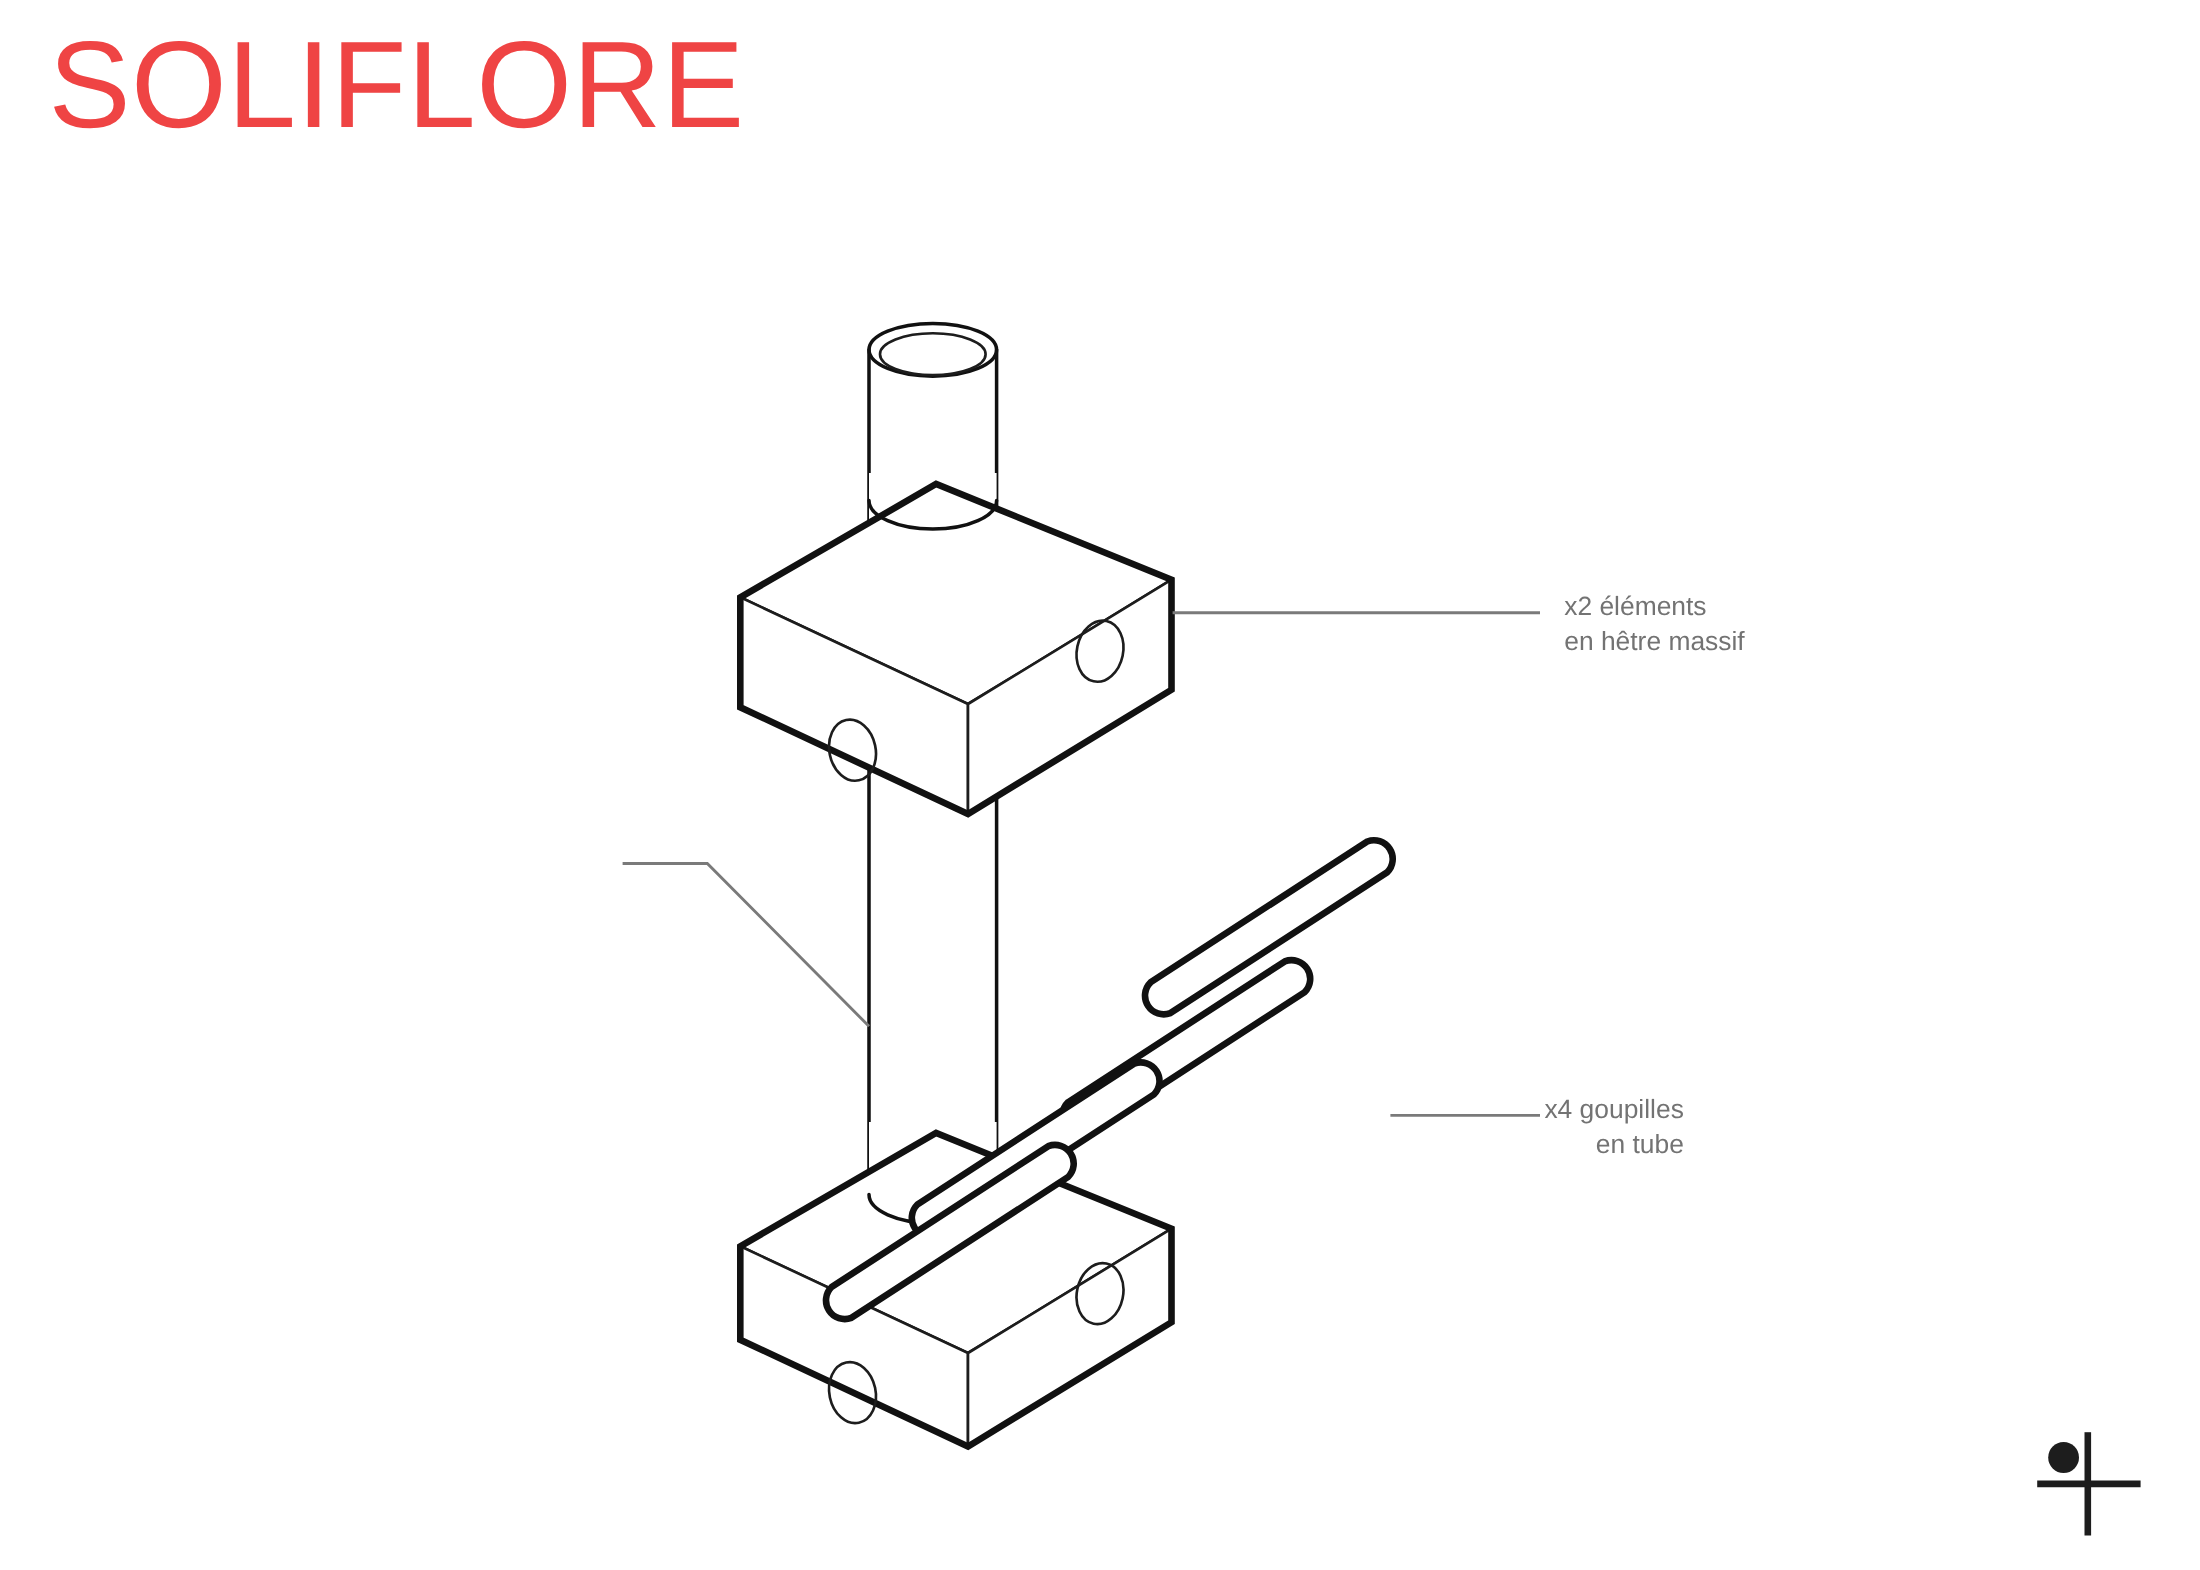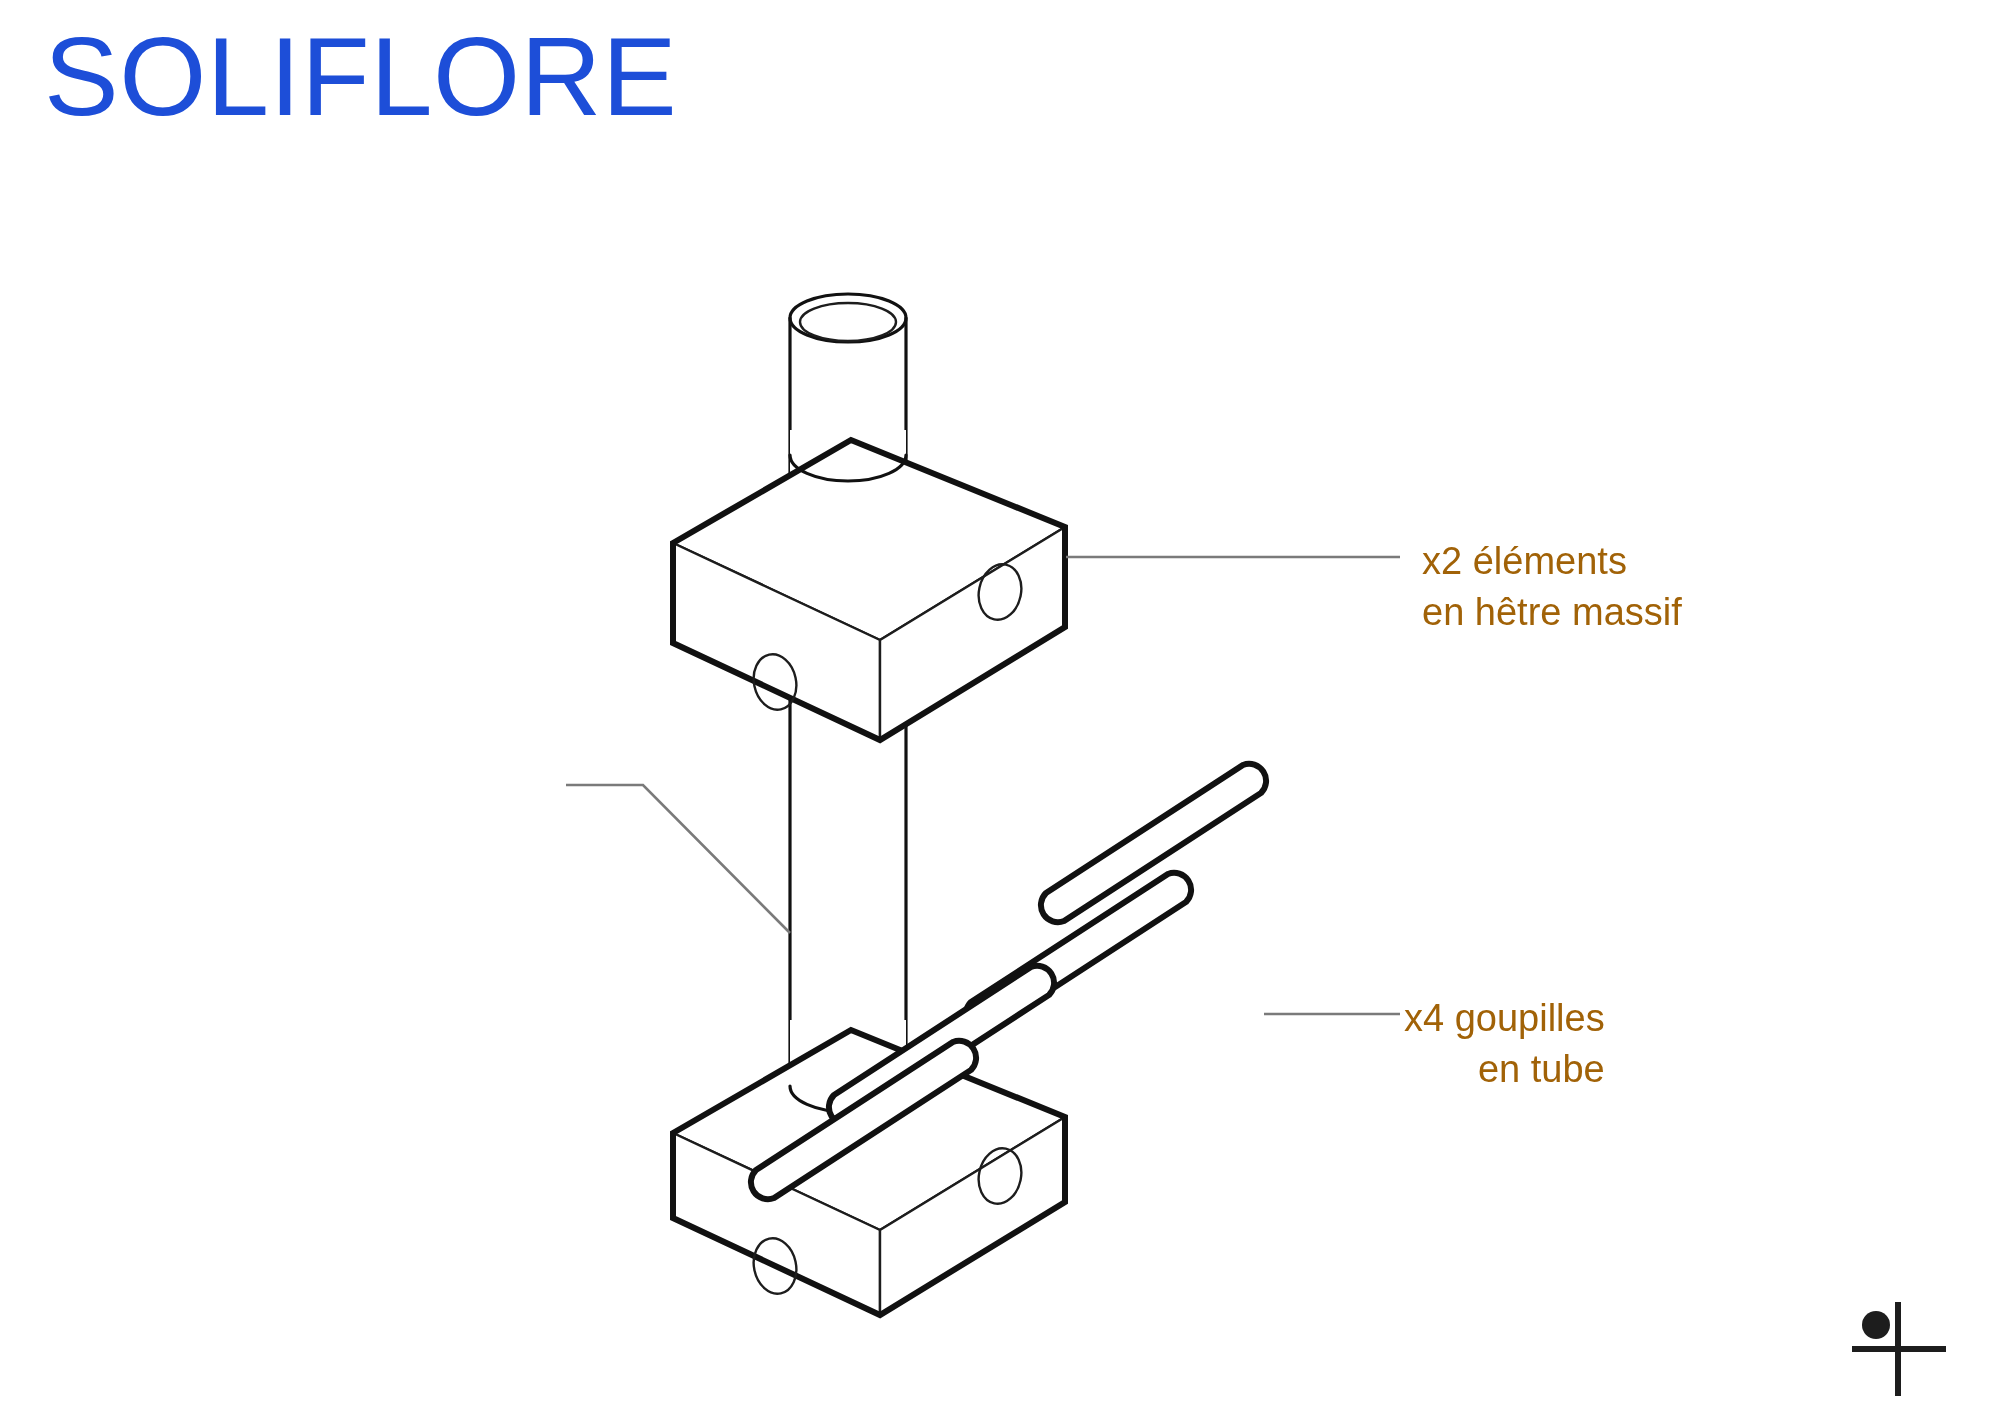--- a/index.html
+++ b/index.html
@@ -21,36 +21,36 @@
     background: #ffffff;
   }
   .title {
     position: absolute;
     left: 44px;
     top: 18px;
     font-size: 112px;
     line-height: 1.05;
     font-weight: 300;
     letter-spacing: 0.5px;
-    color: #1d4ed8;
+    color: #ef4444;
     white-space: nowrap;
   }
   .drawing {
     position: absolute;
     left: 0;
     top: 0;
     width: 2000px;
     height: 1427px;
   }
   .callout {
     position: absolute;
-    font-size: 38px;
+    font-size: 24px;
     line-height: 1.34;
     font-weight: 400;
-    color: #a16207;
+    color: #737373;
     white-space: nowrap;
   }
   .callout .line2 { display: block; text-align: right; }
   .callout.right { text-align: left; }
   .callout.left  { text-align: left; }
   #callout-elements { left: 1422px; top: 536px; }
   #callout-tube     { left: 330px;  top: 766px; }
   #callout-pins     { left: 1404px; top: 993px; }
 </style>
 </head>

